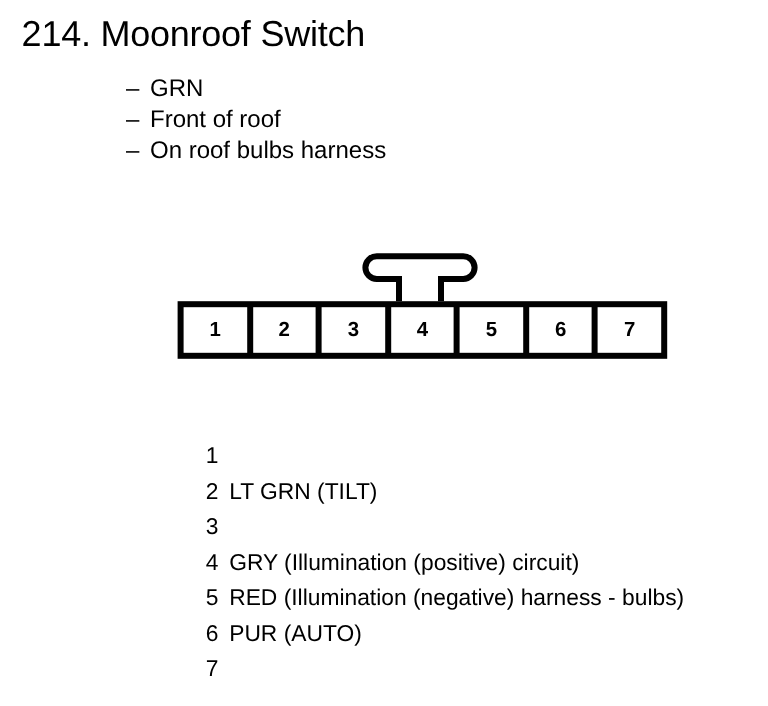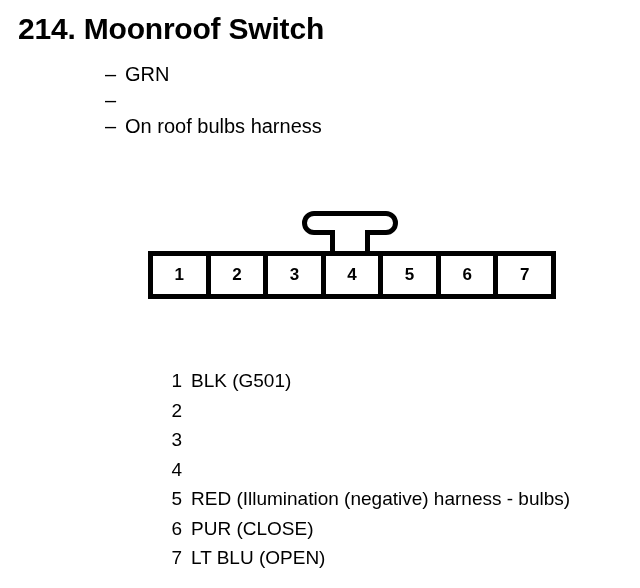--- a/index.html
+++ b/index.html
@@ -15,21 +15,21 @@
     color: #000000;
     overflow: hidden;
   }
 
   
   #page-title {
     position: absolute;
     left: 18px;
     top: 12px;
     font-size: 30px;
-    font-weight: bold;
+    font-weight: normal;
     letter-spacing: -0.2px;
     white-space: nowrap;
   }
 
   
   #descriptor-list {
     position: absolute;
     left: 105px;
     top: 61px;
     font-size: 20px;
@@ -129,20 +129,21 @@
 
 <div id="page-title">214. Moonroof Switch</div>
 
 <div id="descriptor-list">
   <div class="descriptor-row">
     <span class="descriptor-dash">–</span>
     <span>GRN</span>
   </div>
   <div class="descriptor-row">
     <span class="descriptor-dash">–</span>
+    <span>Front of roof</span>
   </div>
   <div class="descriptor-row">
     <span class="descriptor-dash">–</span>
     <span>On roof bulbs harness</span>
   </div>
 </div>
 
 <div id="connector">
 
   <div id="connector-tab">
@@ -157,36 +158,36 @@
     <div class="pin-cell">4</div>
     <div class="pin-cell">5</div>
     <div class="pin-cell">6</div>
     <div class="pin-cell">7</div>
   </div>
 </div>
 
 <div id="pin-legend">
   <div class="legend-row">
     <span class="legend-num">1</span>
-    <span>BLK (G501)</span>
   </div>
   <div class="legend-row">
     <span class="legend-num">2</span>
+    <span>LT GRN (TILT)</span>
   </div>
   <div class="legend-row">
     <span class="legend-num">3</span>
   </div>
   <div class="legend-row">
     <span class="legend-num">4</span>
+    <span>GRY (Illumination (positive) circuit)</span>
   </div>
   <div class="legend-row">
     <span class="legend-num">5</span>
     <span>RED (Illumination (negative) harness - bulbs)</span>
   </div>
   <div class="legend-row">
     <span class="legend-num">6</span>
-    <span>PUR (CLOSE)</span>
+    <span>PUR (AUTO)</span>
   </div>
   <div class="legend-row">
     <span class="legend-num">7</span>
-    <span>LT BLU (OPEN)</span>
   </div>
 </div>
 
 </body></html>

